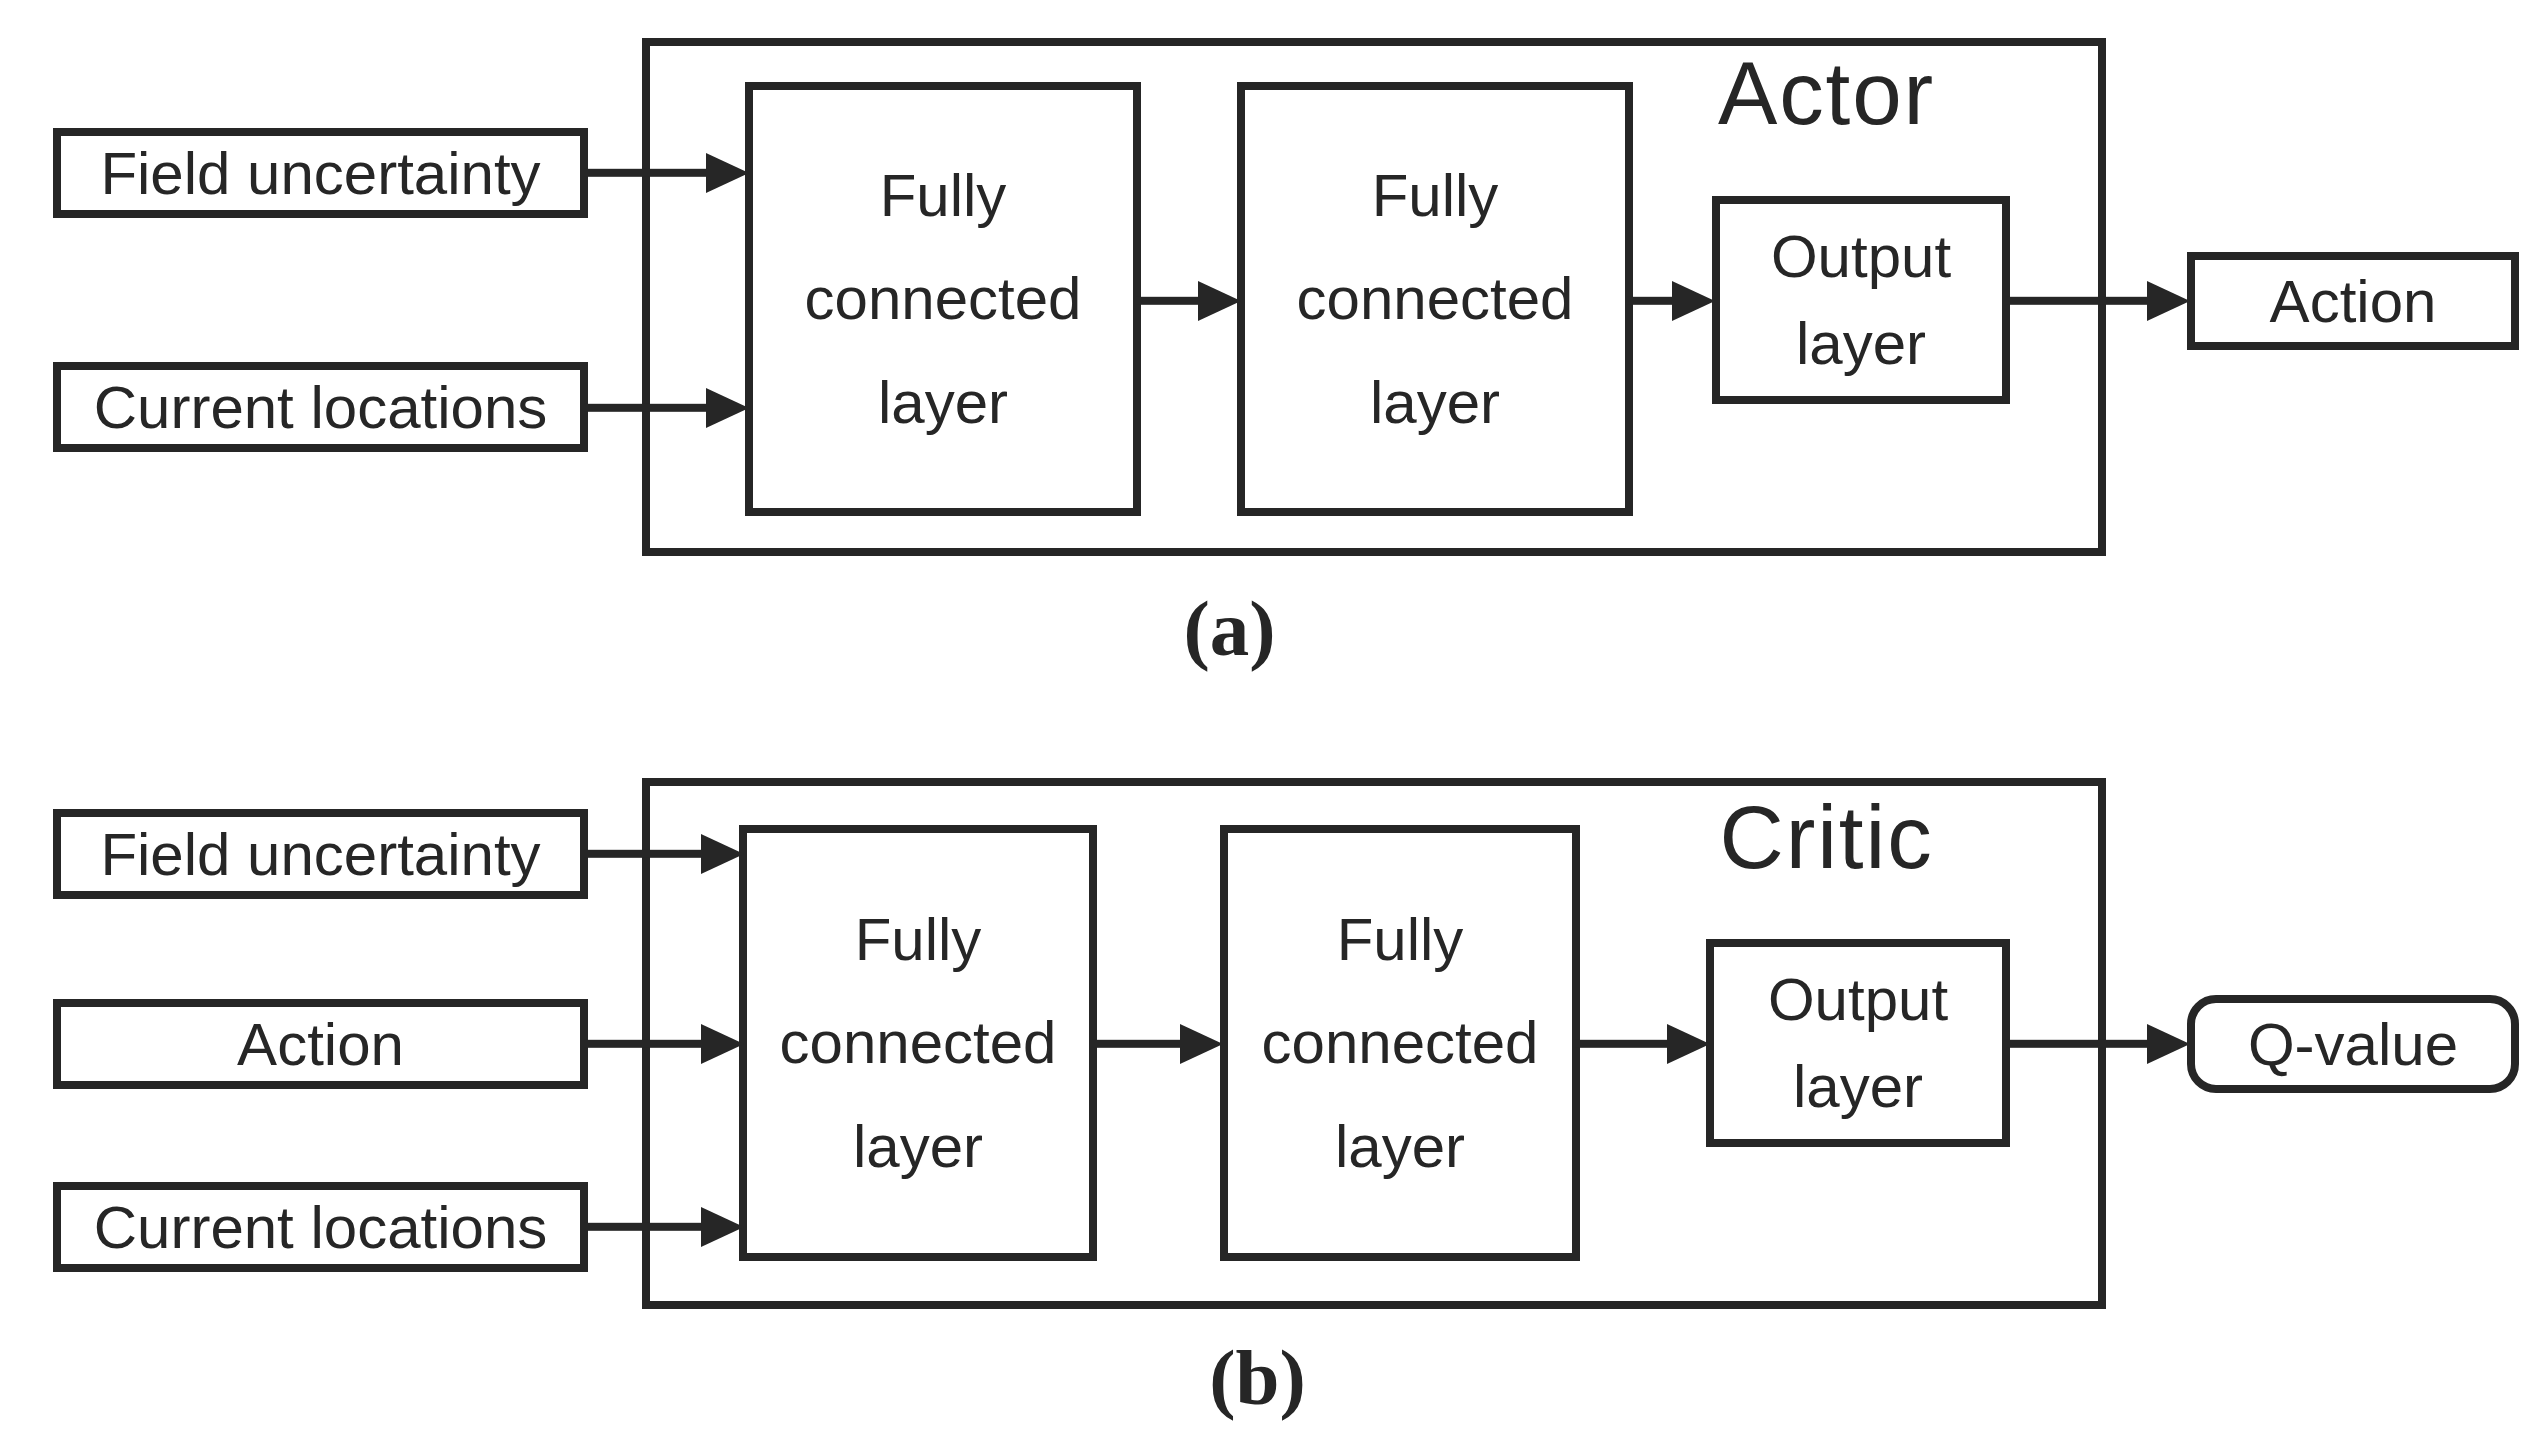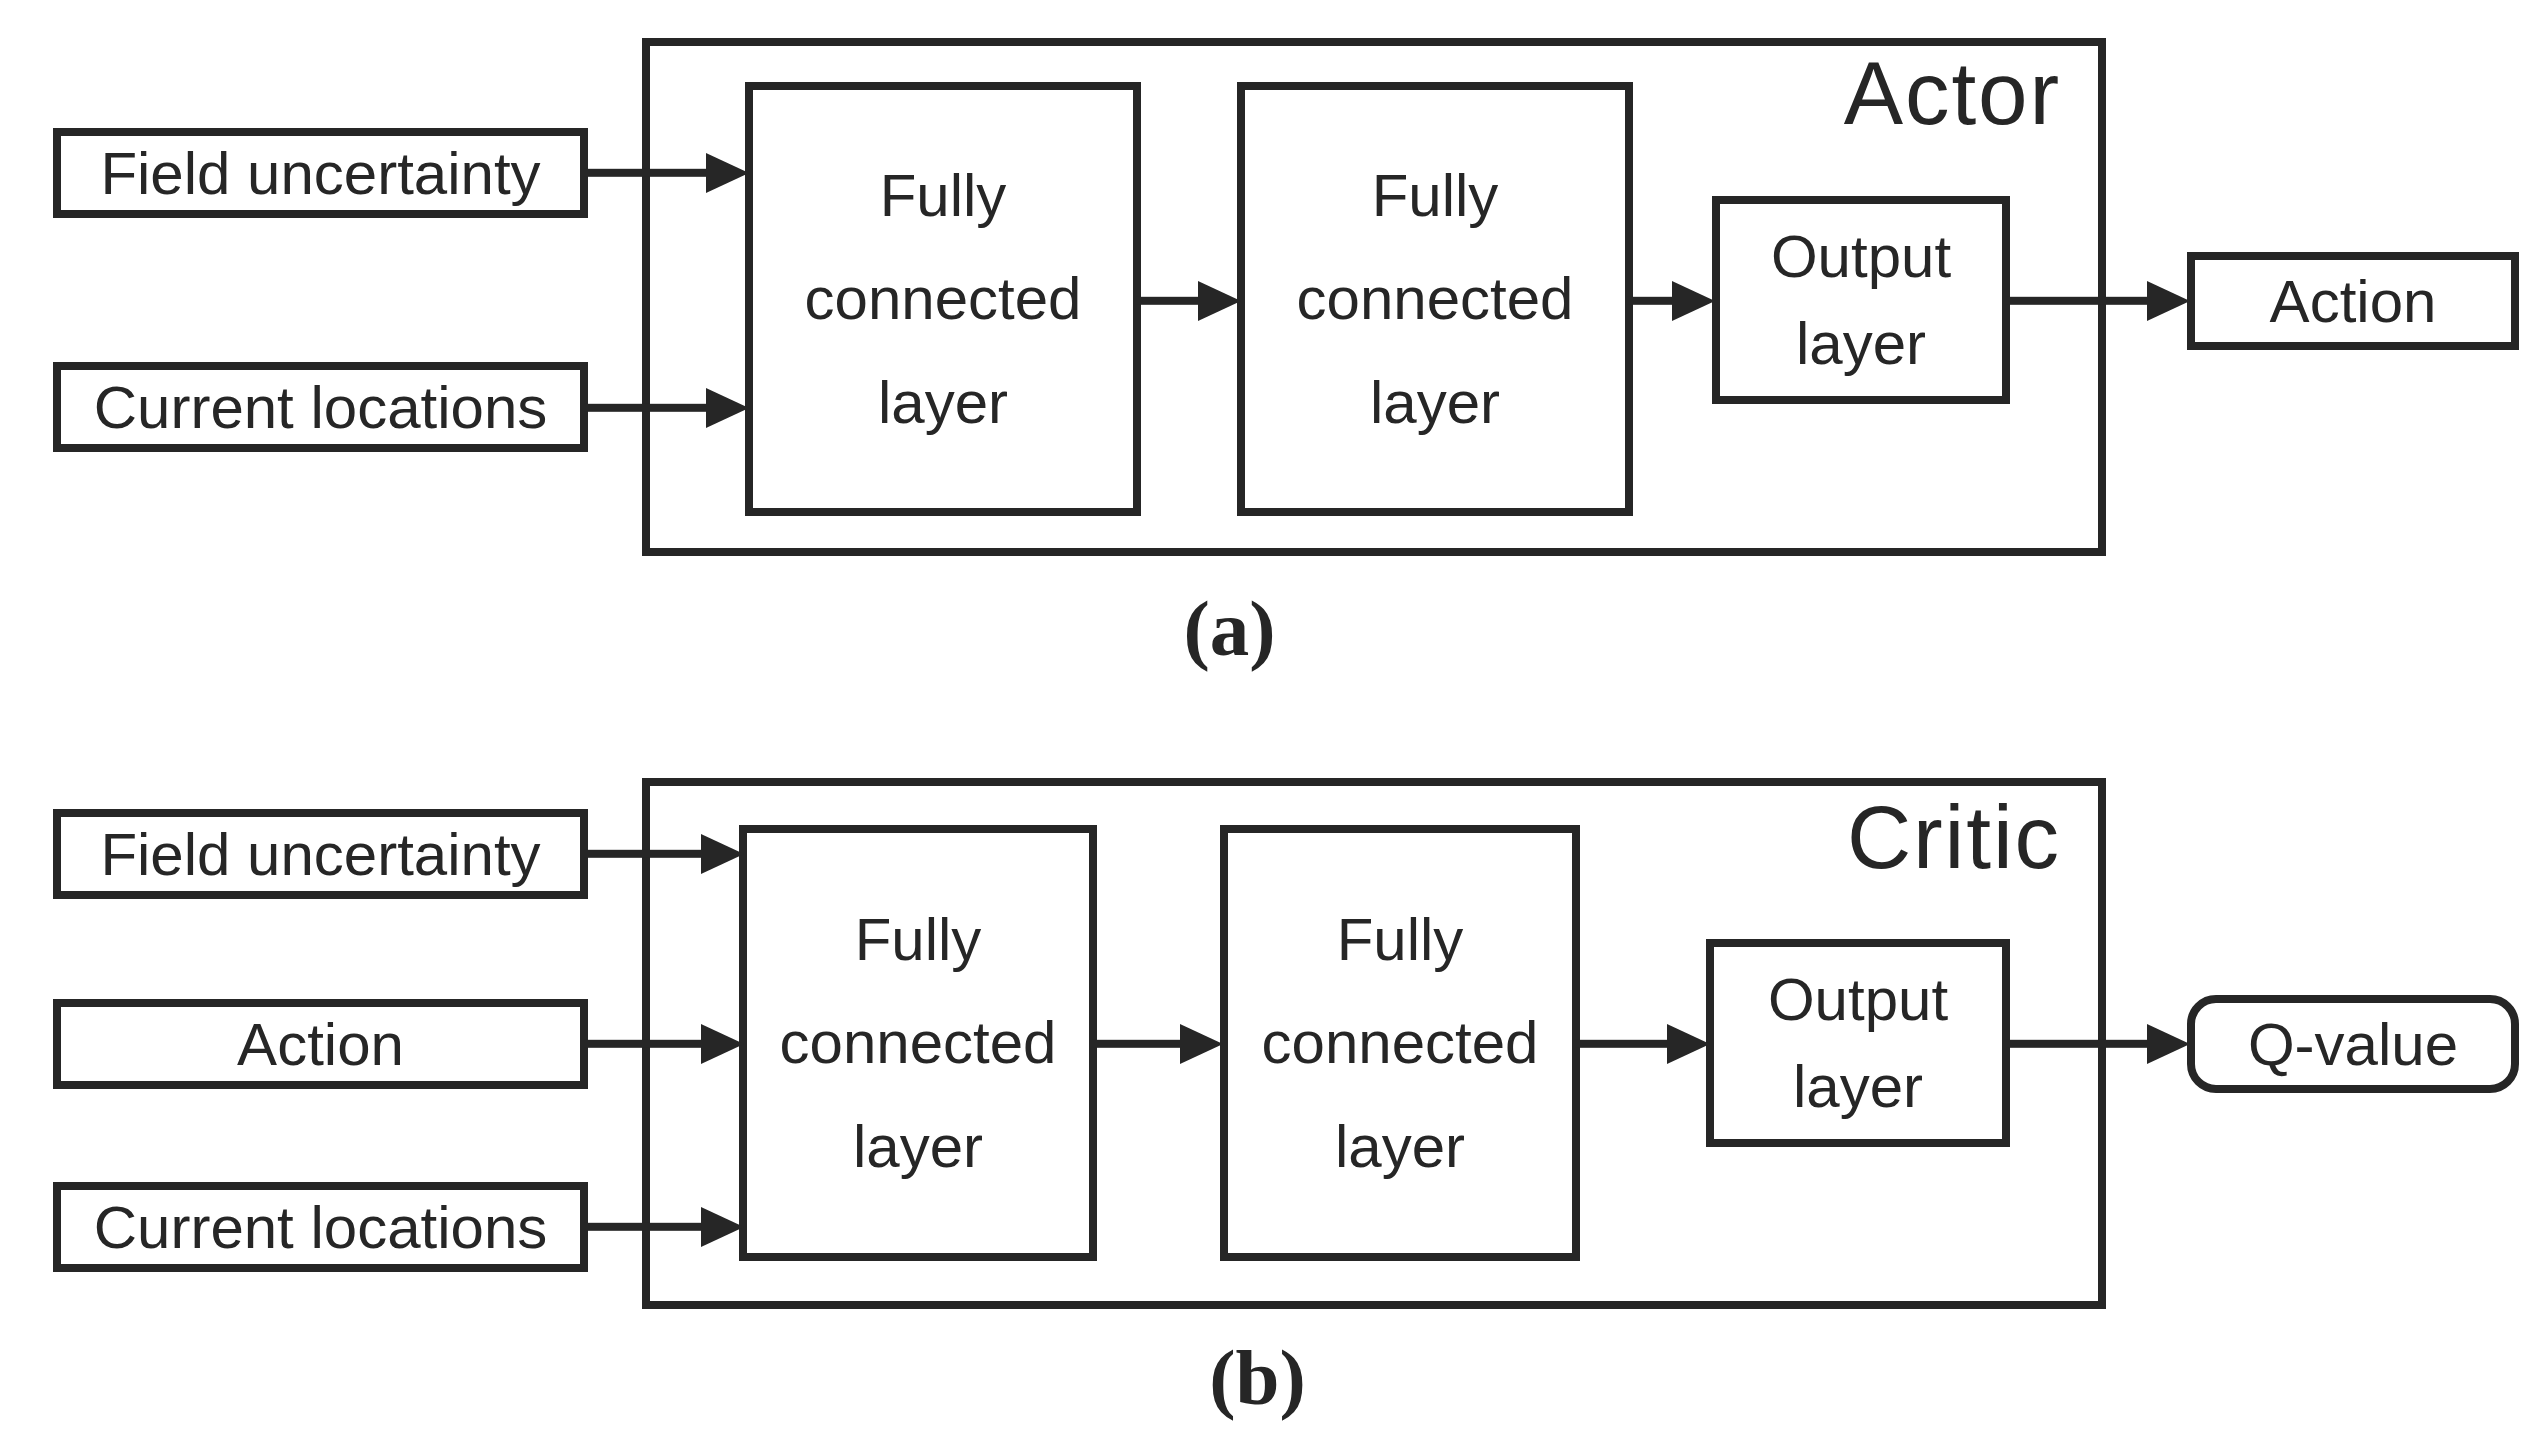--- a/index.html
+++ b/index.html
@@ -28,21 +28,21 @@
     border: 8.4px solid var(--ink);
     background: var(--bg);
   }
   .label { font-size: 60px; line-height: 1.25; color: var(--ink); }
   .fc .label { line-height: 1.72; }
   .out .label { line-height: 1.45; }
   .net-title {
     position: absolute;
     font-size: 89px;
     line-height: 1.0;
-    text-align: right;
+    text-align: center;
     color: var(--ink);
     letter-spacing: 1.9px;
   }
   .caption {
     position: absolute;
     font-family: "Liberation Serif", serif;
     font-weight: bold;
     font-size: 79px;
     line-height: 1.0;
     text-align: center;

